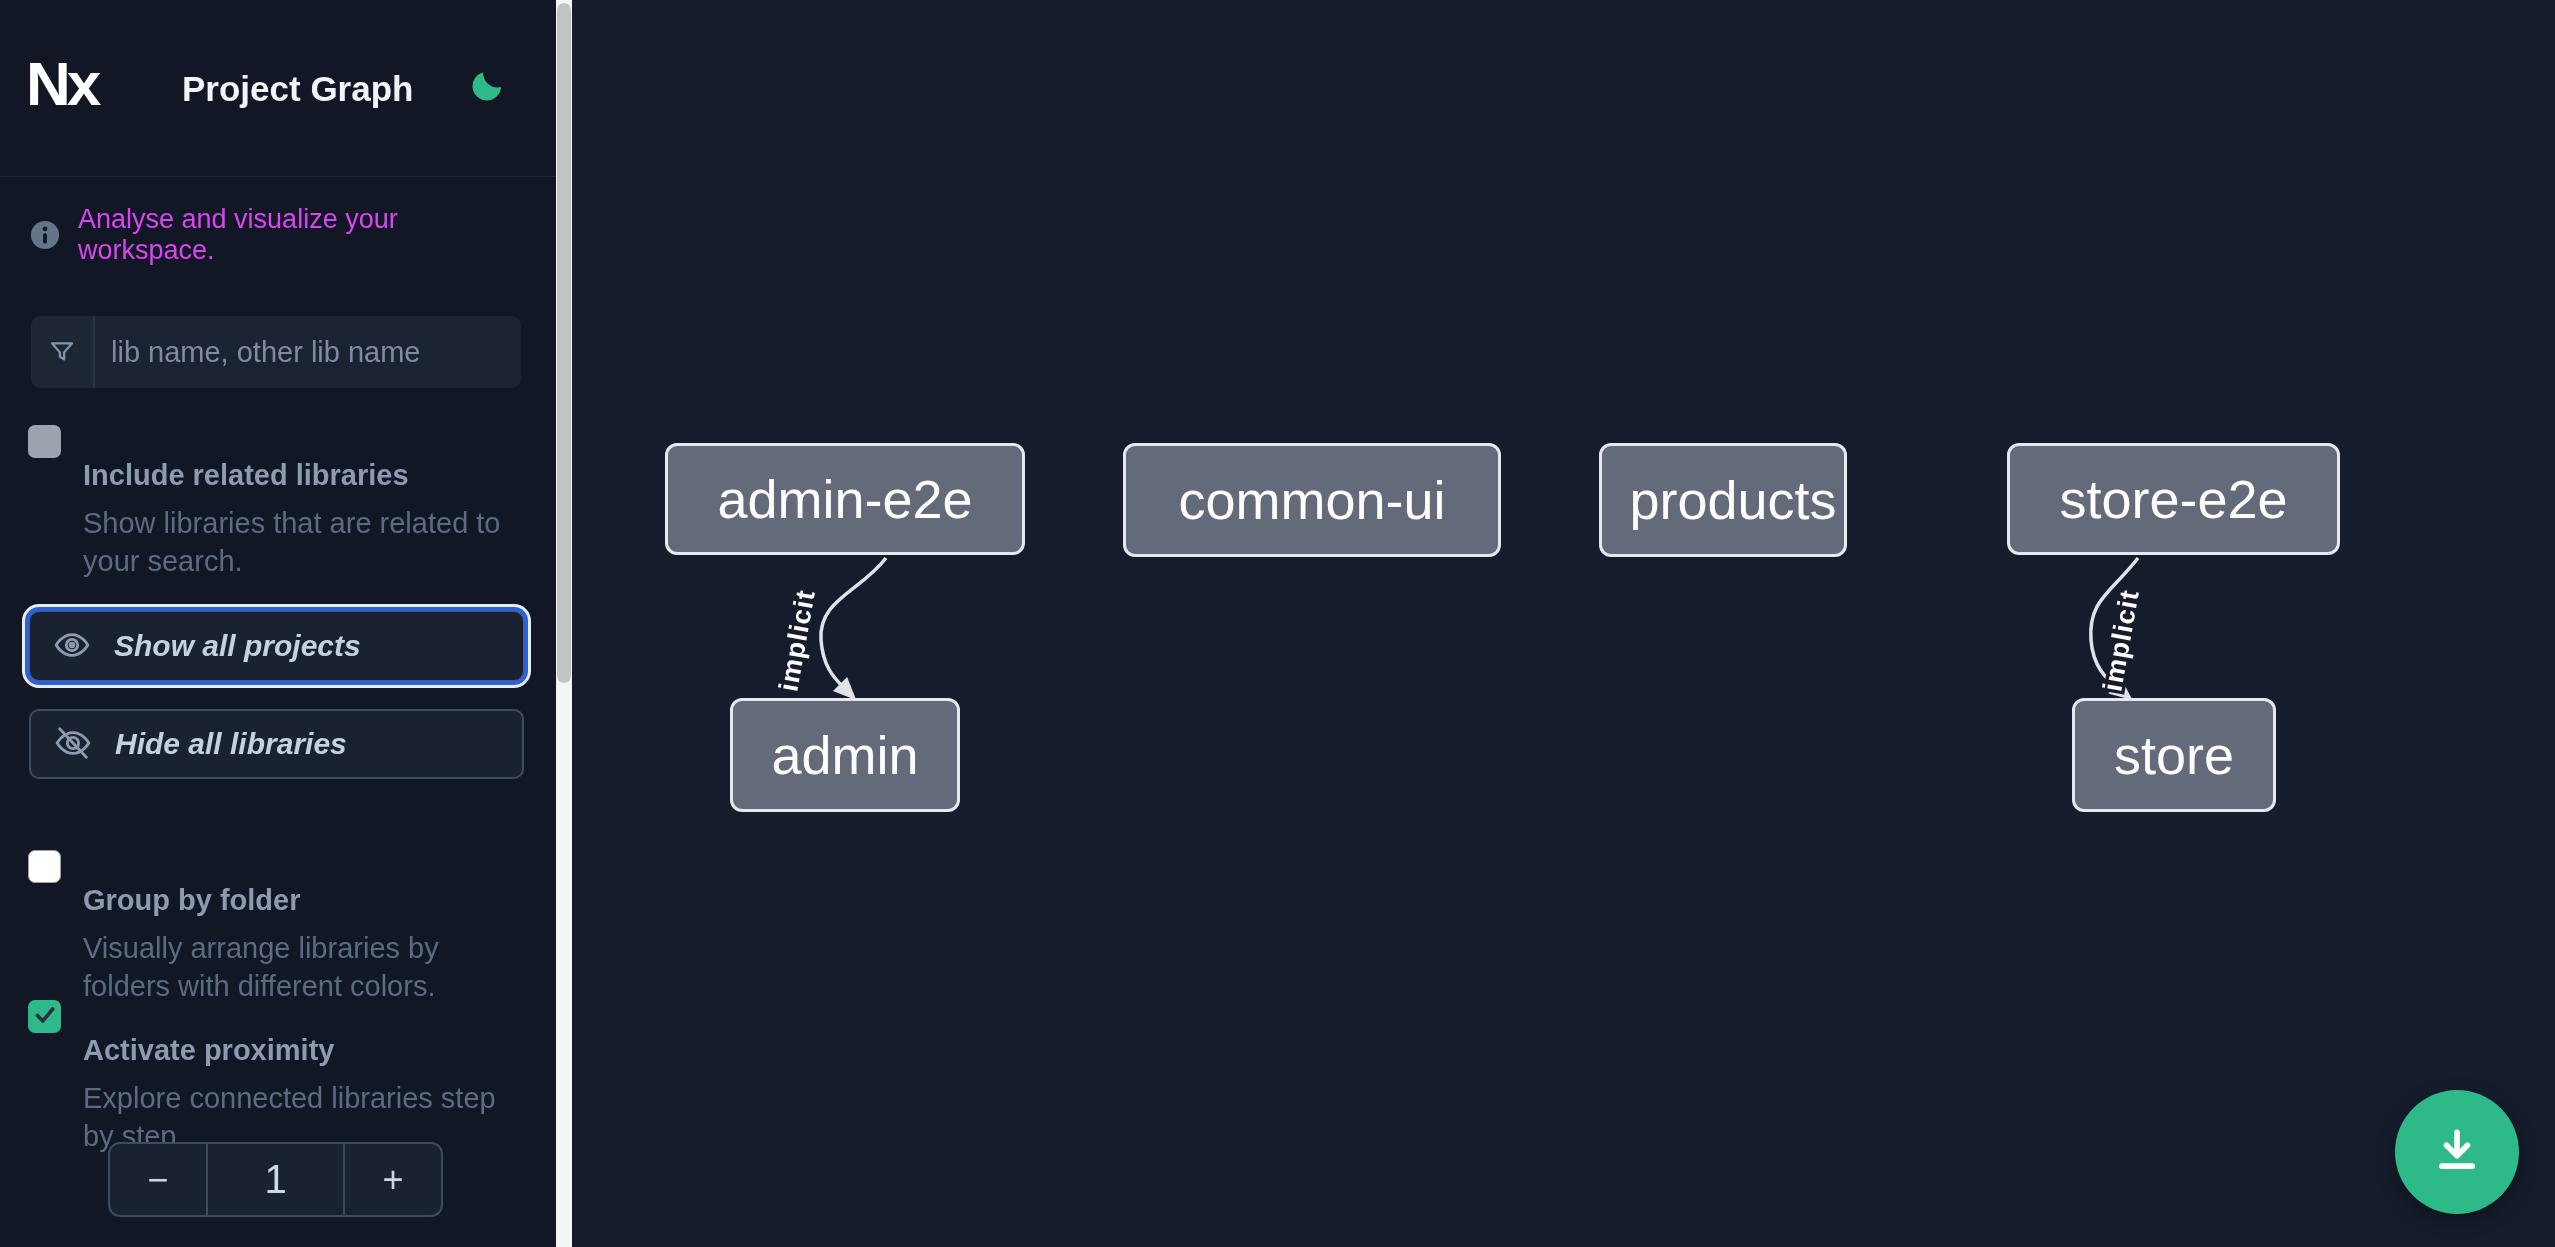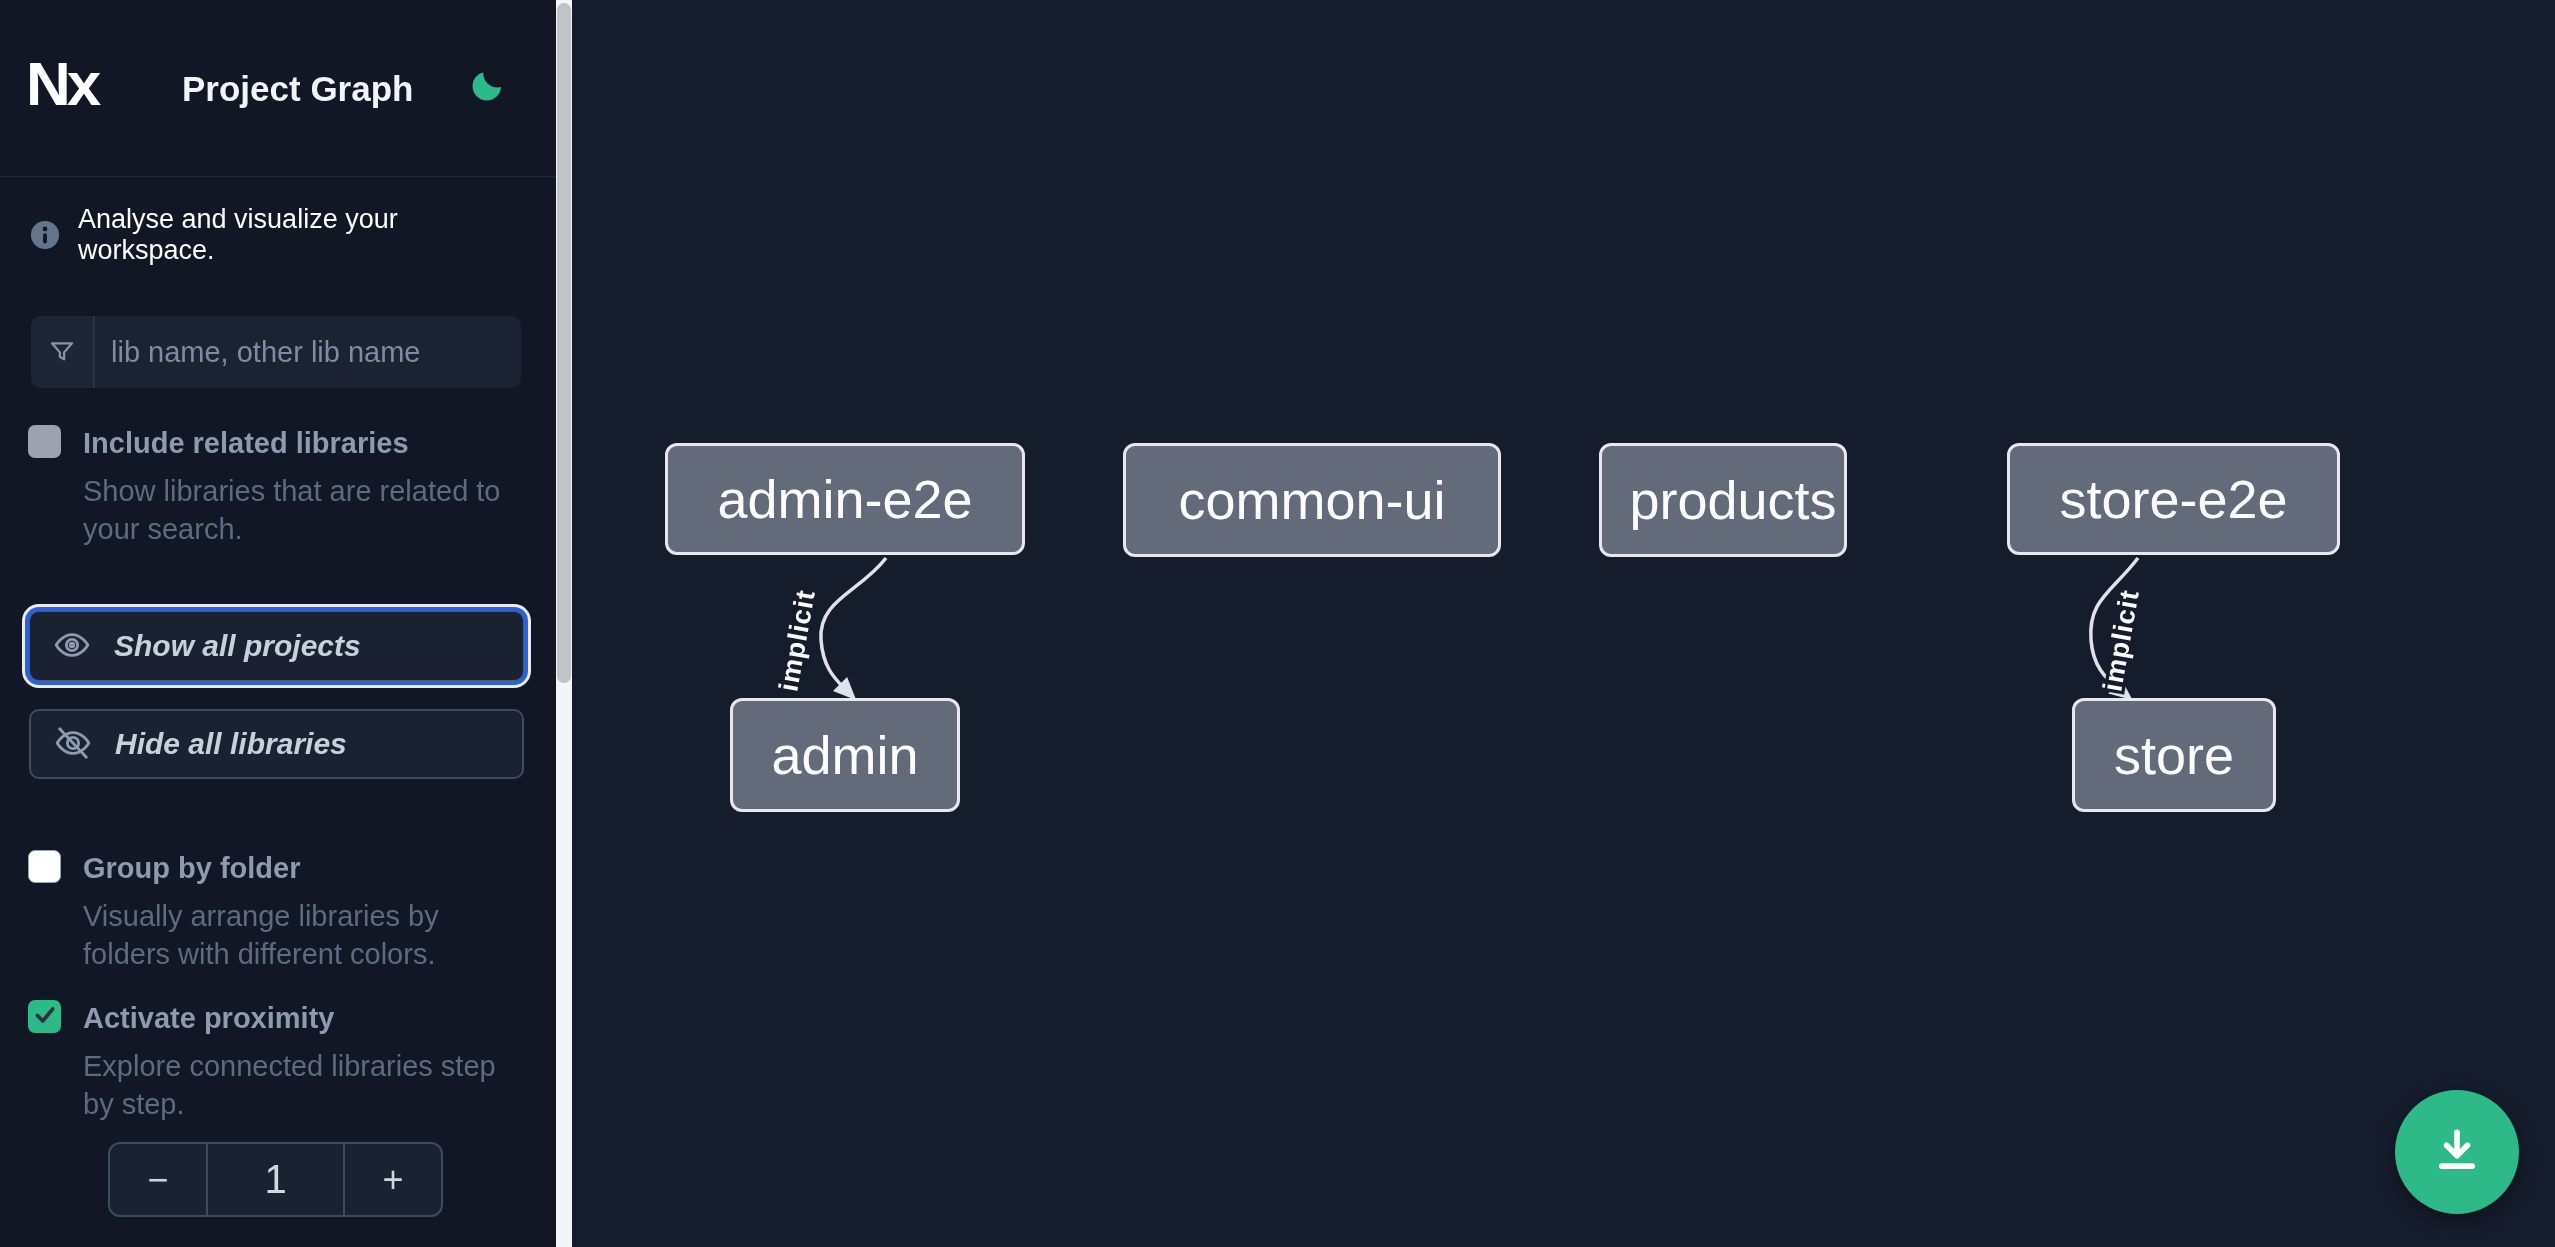--- a/index.html
+++ b/index.html
@@ -49,38 +49,38 @@
     border-bottom:1px solid var(--border-subtle);}
   .nx-logo{position:absolute;left:26px;top:48px;font-size:62px;font-weight:900;
     letter-spacing:-4px;color:#ffffff;}
   .app-title{position:absolute;left:182px;top:69px;font-size:35px;font-weight:600;
     color:var(--text-bright);}
   .theme-toggle{position:absolute;left:466px;top:64px;width:44px;height:44px;
     background:none;border:none;cursor:pointer;}
 
   .info-row{position:absolute;left:30px;top:204px;width:500px;display:flex;align-items:center;}
   .info-icon{width:30px;height:30px;flex:0 0 30px;}
-  .info-text{margin-left:18px;font-size:27px;color:#ffffff;}
+  .info-text{margin-left:18px;font-size:27px;color:#d946ef;}
 
   .search-box{position:absolute;left:31px;top:316px;width:490px;height:72px;
     background:var(--input-bg);border-radius:10px;display:flex;overflow:hidden;}
   .search-icon-seg{width:64px;flex:0 0 64px;background:var(--input-icon-bg);
     border-right:2px solid var(--input-divider);display:flex;align-items:center;justify-content:center;}
   .search-input{flex:1;background:transparent;border:none;outline:none;
     font-family:"Liberation Sans",sans-serif;font-size:29px;color:var(--text-button);
     padding:0 10px 0 16px;}
   .search-input::placeholder{color:#7e8ca3;opacity:1;}
 
   .toggle{position:absolute;left:28px;width:500px;}
   .checkbox{position:absolute;left:0;top:0;width:33px;height:33px;border-radius:7px;cursor:pointer;}
   .checkbox.disabled{background:var(--checkbox-disabled);}
   .checkbox.unchecked{background:#ffffff;border:1px solid #9aa2ae;}
   .checkbox.checked{background:var(--accent-green);display:flex;align-items:center;justify-content:center;}
   .toggle-label{display:block;margin-left:55px;padding-top:2px;font-size:29px;font-weight:700;
-    color:var(--text-label);}
+    color:var(--text-label);margin-top:32px;}
   .toggle-desc{display:block;margin-left:55px;margin-top:12px;width:445px;
     font-size:29px;line-height:38px;color:var(--text-desc);white-space:pre-line;}
 
   .sb-btn{position:absolute;left:29px;width:495px;height:70px;border-radius:10px;
     background:var(--btn-bg);display:flex;align-items:center;padding-left:22px;
     cursor:pointer;font-family:"Liberation Sans",sans-serif;}
   .sb-btn .btn-label{margin-left:22px;font-size:30px;font-weight:600;color:var(--text-button);font-style:italic;}
   #show-all-btn{top:611px;border:1px solid #4e5a6e;
     box-shadow:0 0 0 4px var(--focus-blue),0 0 0 7px var(--ring-white);}
   #hide-all-btn{top:709px;border:2px solid var(--btn-border);}

